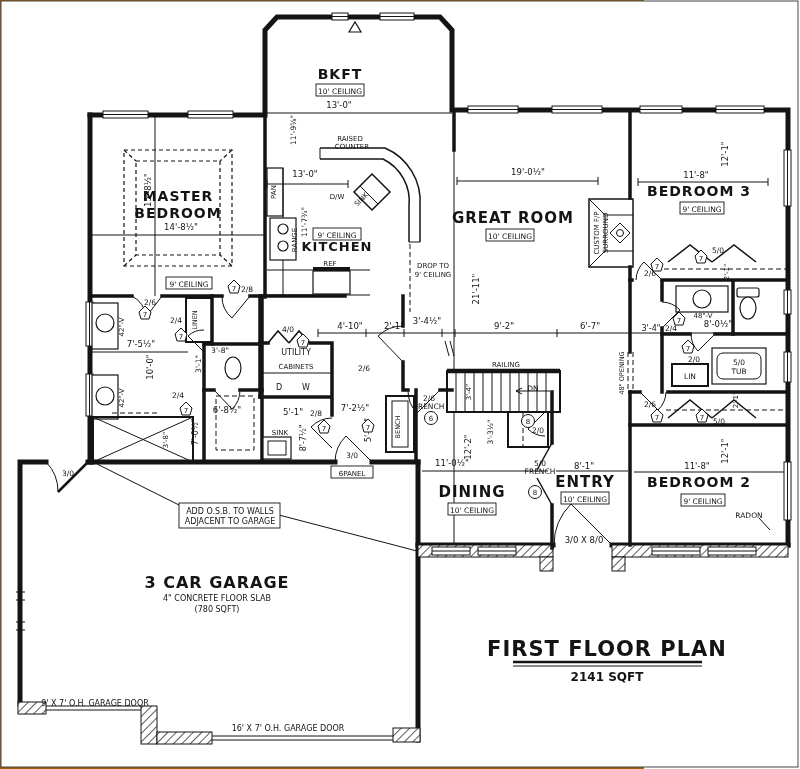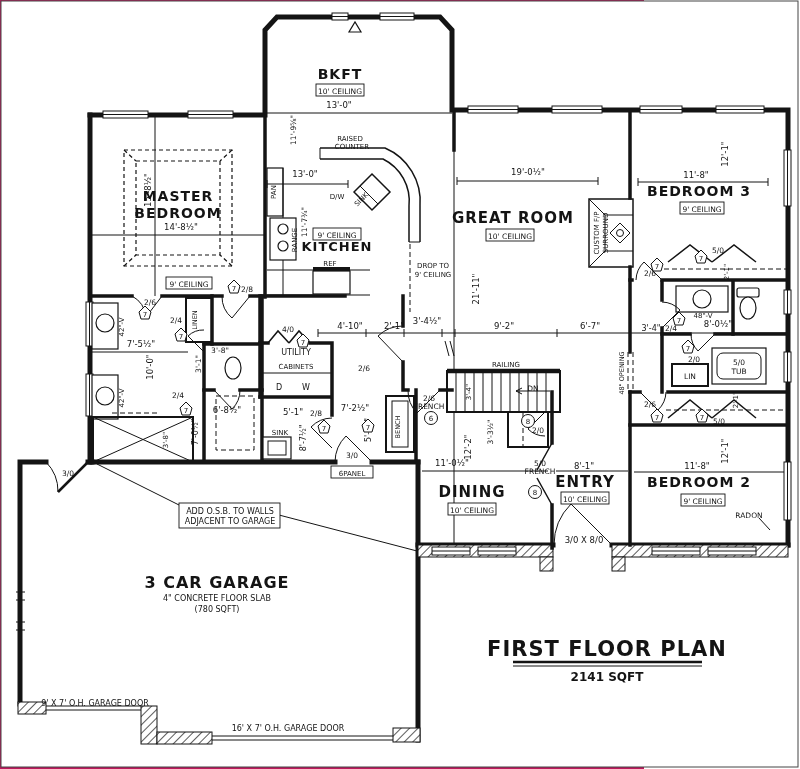--- a/index.html
+++ b/index.html
@@ -1,16 +1,16 @@
 <!DOCTYPE html>
 <html><head>
 <meta charset="utf-8">
 <style>
   html,body{margin:0;padding:0;background:#fff;}
-  #stage{width:644px;height:769px;background:#be185d;position:relative;font-family:"DejaVu Sans",sans-serif;text-align:right;}
+  #stage{width:644px;height:769px;background:#a16207;position:relative;font-family:"DejaVu Sans",sans-serif;text-align:right;}
   svg{display:block;}
   .w5{stroke:#141414;stroke-width:5;fill:none;stroke-linecap:square;}
   .w35{stroke:#141414;stroke-width:3.5;fill:none;stroke-linecap:square;}
   .w2{stroke:#141414;stroke-width:2;fill:none;stroke-linecap:square;}
   .thin{stroke:#141414;stroke-width:1;fill:none;}
   .thin15{stroke:#141414;stroke-width:1.5;fill:none;}
   .dash{stroke:#141414;stroke-width:1;fill:none;stroke-dasharray:5 3;}
   .dash2{stroke:#141414;stroke-width:1.2;fill:none;stroke-dasharray:4 3;}
   text{fill:#141414;font-family:"DejaVu Sans",sans-serif;}
   .tn{font-weight:bold;letter-spacing:1px;}

